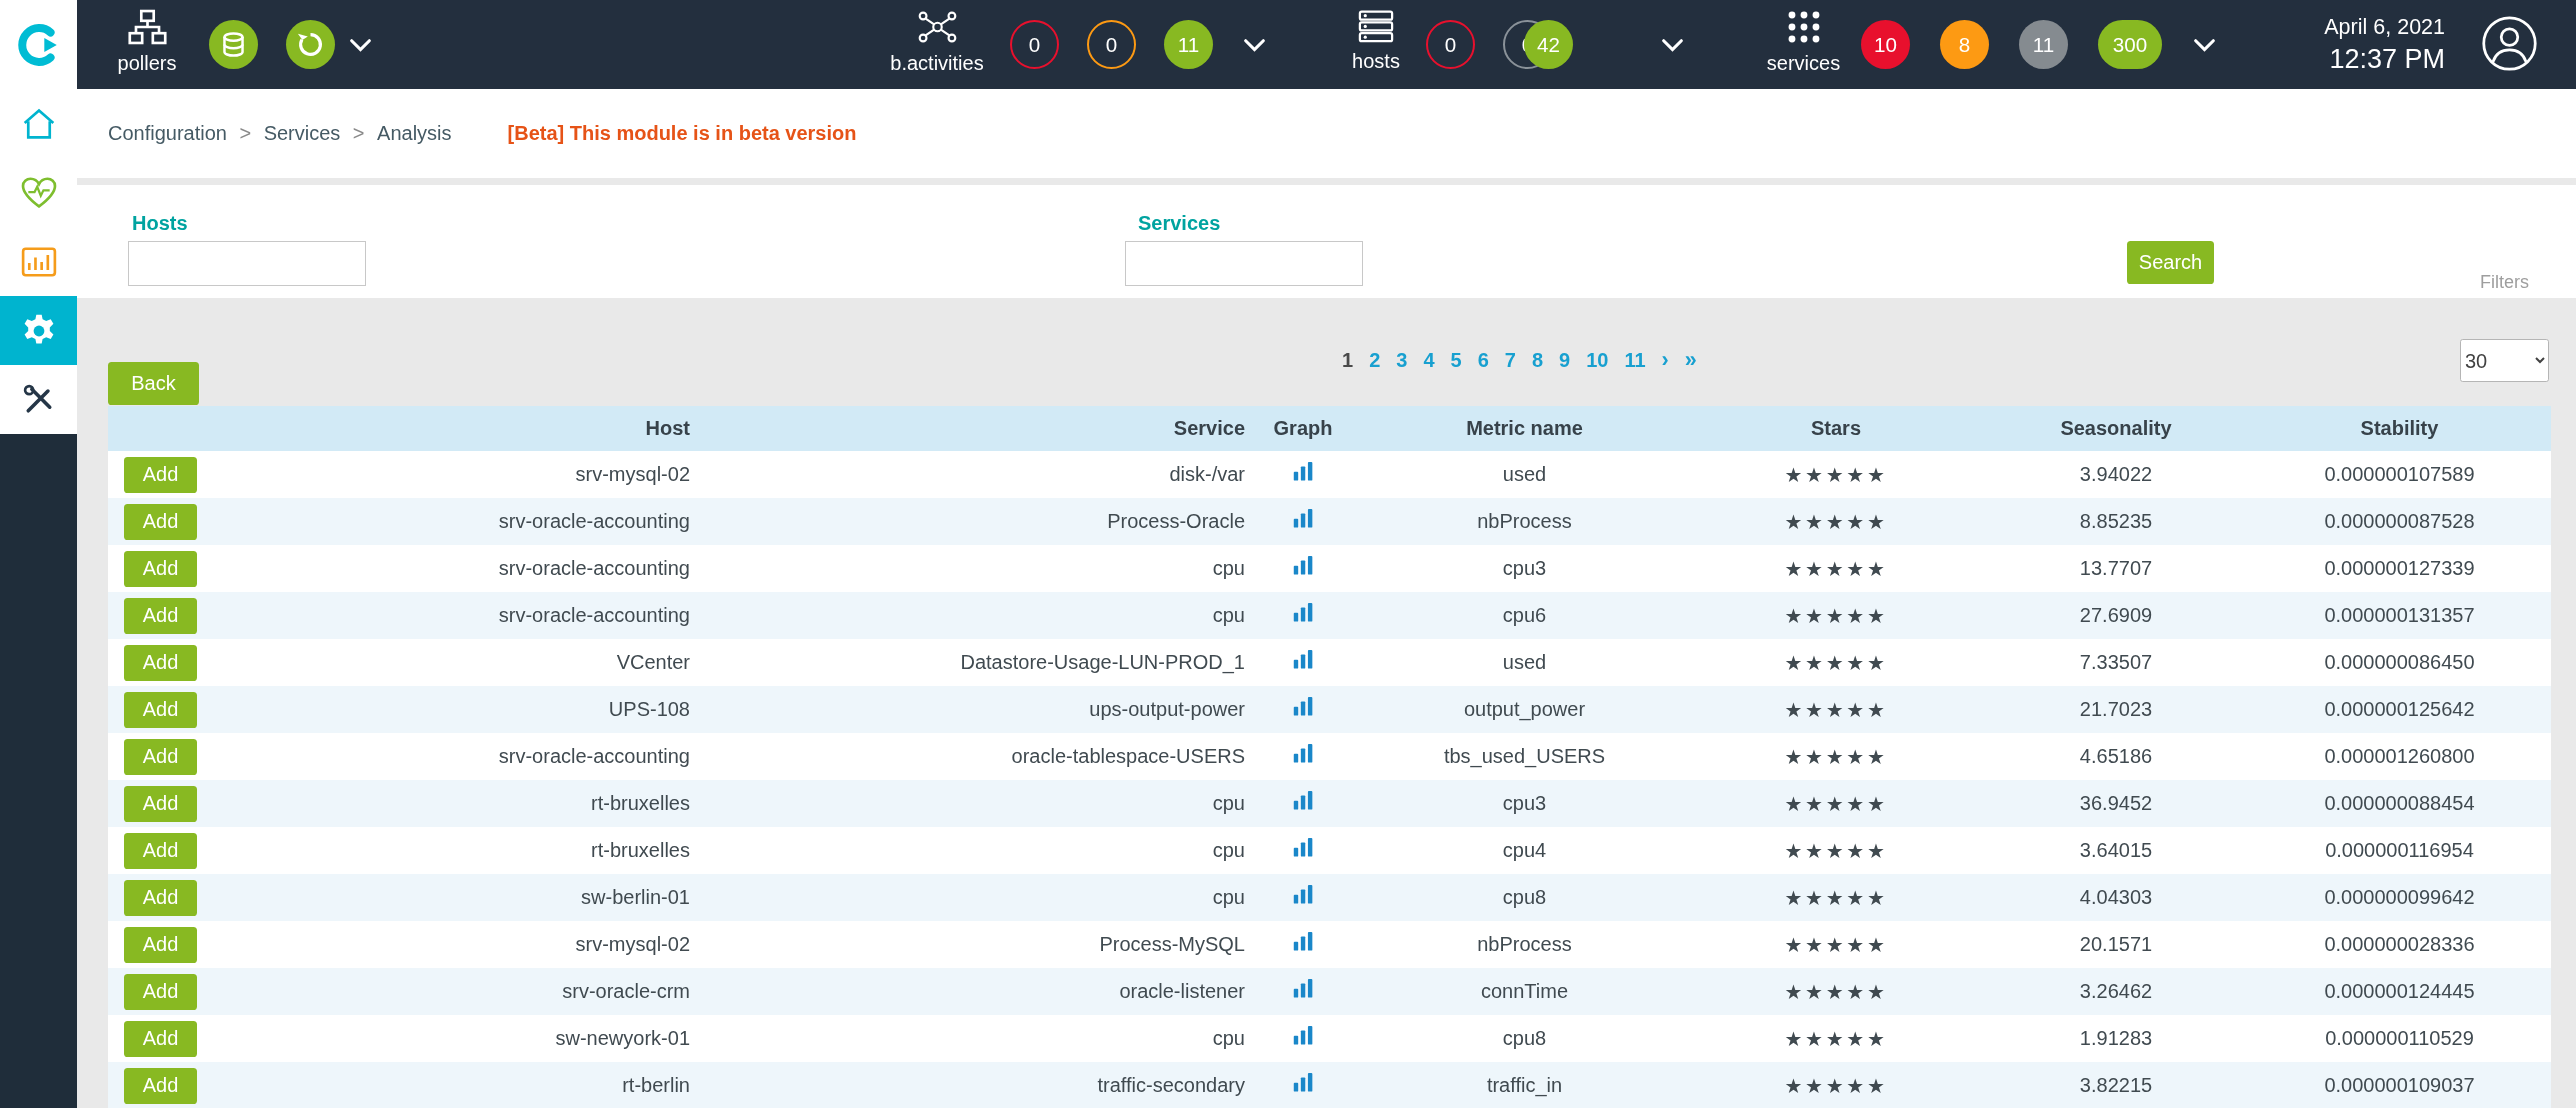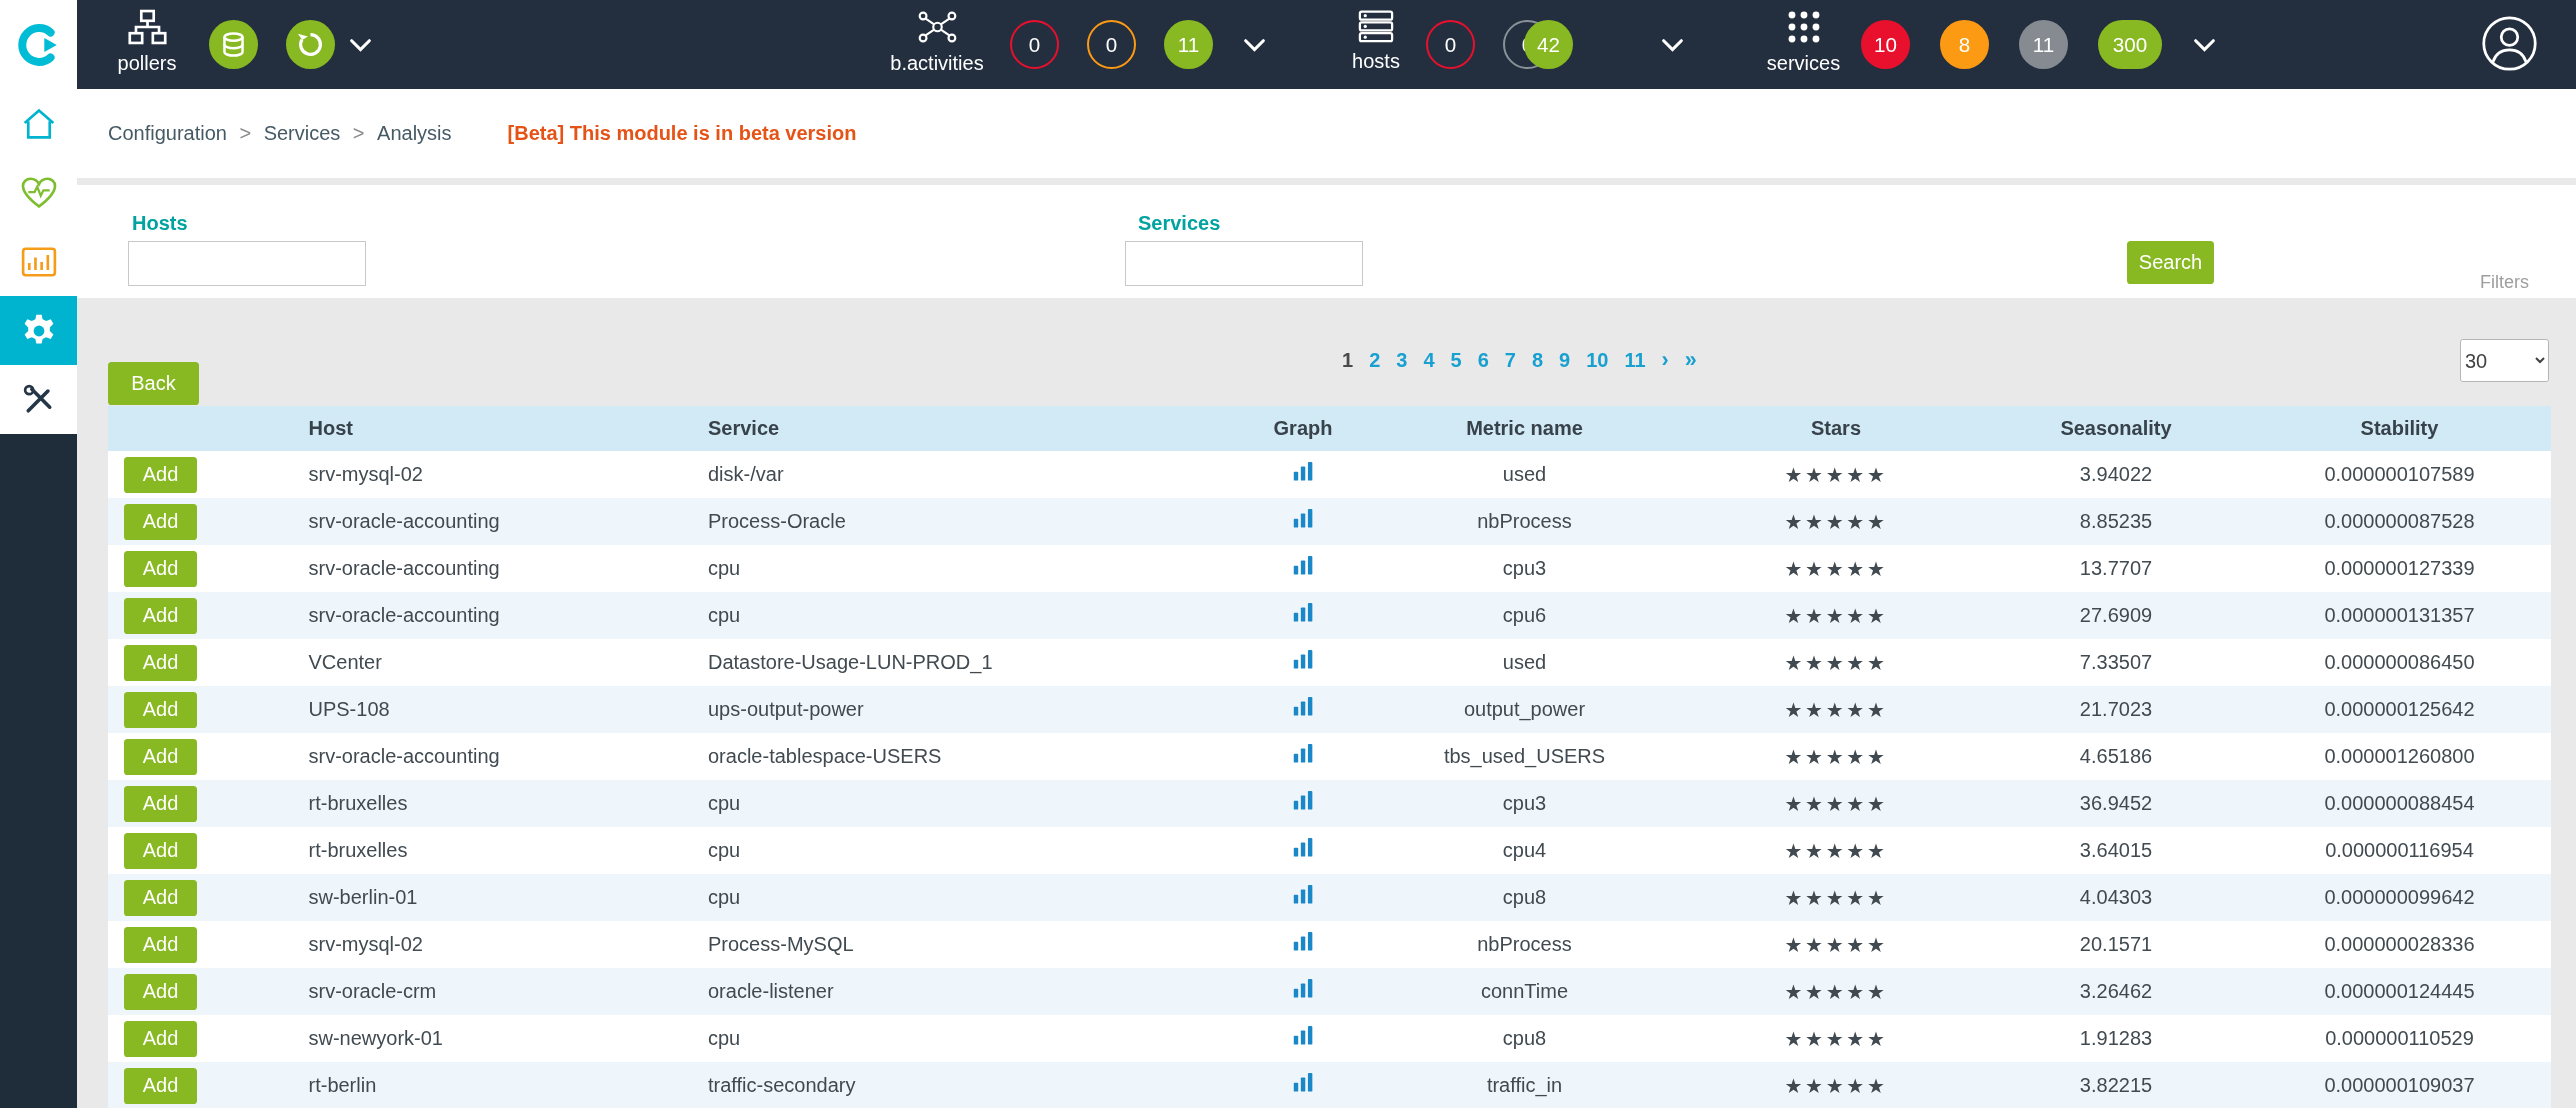--- a/index.html
+++ b/index.html
@@ -66,21 +66,21 @@
     color:#fff; border:none; border-radius:3.6px; font-size:20px; cursor:pointer;
     font-family:"Liberation Sans","DejaVu Sans",sans-serif; }
 
   
   table.grid { margin-left:31px; width:2443px; border-collapse:collapse; table-layout:fixed; background:#fff; }
   .grid thead tr { height:45px; background:#d2eaf6; }
   .grid th { font-size:20px; font-weight:bold; color:#37424a; }
   .grid td { font-size:20px; color:#404a50; }
   .grid tbody tr { height:47px; }
   .grid tbody tr:nth-child(even) { background:#eef6fb; }
-  .th-left, .td-left { text-align:left; }
+  .th-left, .td-left { text-align:right; }
   .th-host, .td-host { padding-left:21.5px; }
   .th-service, .td-service { padding-left:18px; }
   .th-c, .td-c { text-align:center; }
   .td-add { padding-left:16px; }
   .add-btn { width:73px; height:36px; }
   .stars { color:#f7b017; font-size:27px; letter-spacing:2.7px; font-family:"DejaVu Sans",sans-serif; white-space:nowrap; }
   .graph-icon { display:inline-block; cursor:pointer; }
 </style>
 </head>
 <body>
@@ -198,20 +198,24 @@
   <span class="badge b-fill-red" style="left:1861px;">10</span>
   <span class="badge b-fill-orange" style="left:1940px;">8</span>
   <span class="badge b-fill-grey" style="left:2019px;">11</span>
   <span class="badge b-fill-green b-wide" style="left:2098px;">300</span>
   <span class="tb-chevron" style="left:2193px;">
     <svg width="23" height="14.3" viewBox="0 0 26 16">
         <path d="M3 3l10 10L23 3" fill="none" stroke="#fff" stroke-width="3.5" stroke-linecap="round"></path>
       </svg>
   </span>
 
+  <div class="datetime">
+    <div class="date">April 6, 2021</div>
+    <div class="time">12:37 PM</div>
+  </div>
   <span class="avatar">
     <svg width="57" height="57" viewBox="0 0 62 62">
       <circle cx="31" cy="31" r="28" fill="none" stroke="#fff" stroke-width="3"></circle>
       <circle cx="31" cy="24" r="9" fill="none" stroke="#fff" stroke-width="3"></circle>
       <path d="M13 51c3-9 10-13 18-13s15 4 18 13" fill="none" stroke="#fff" stroke-width="3"></path>
       </svg>
   </span>
 </header>
 
 <div class="shell">

